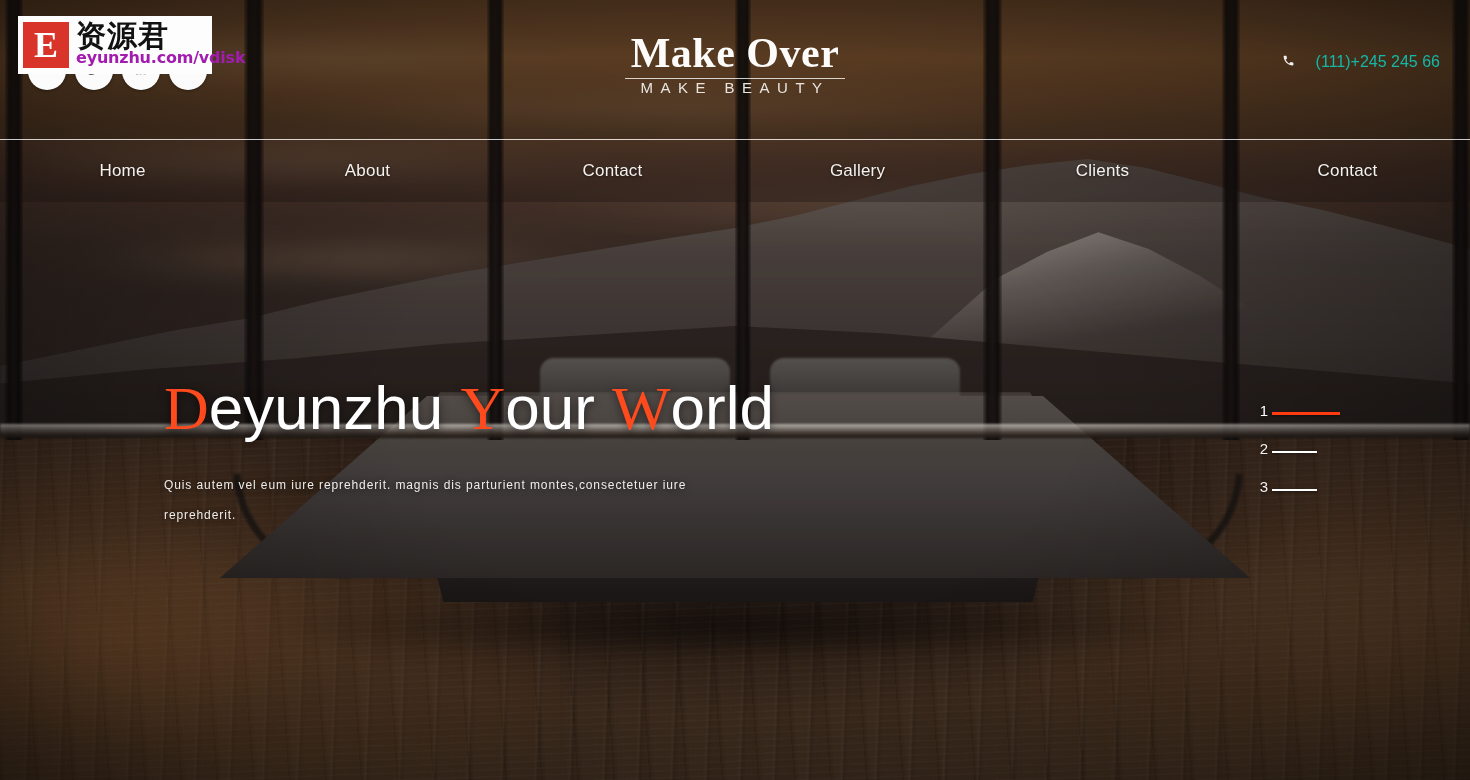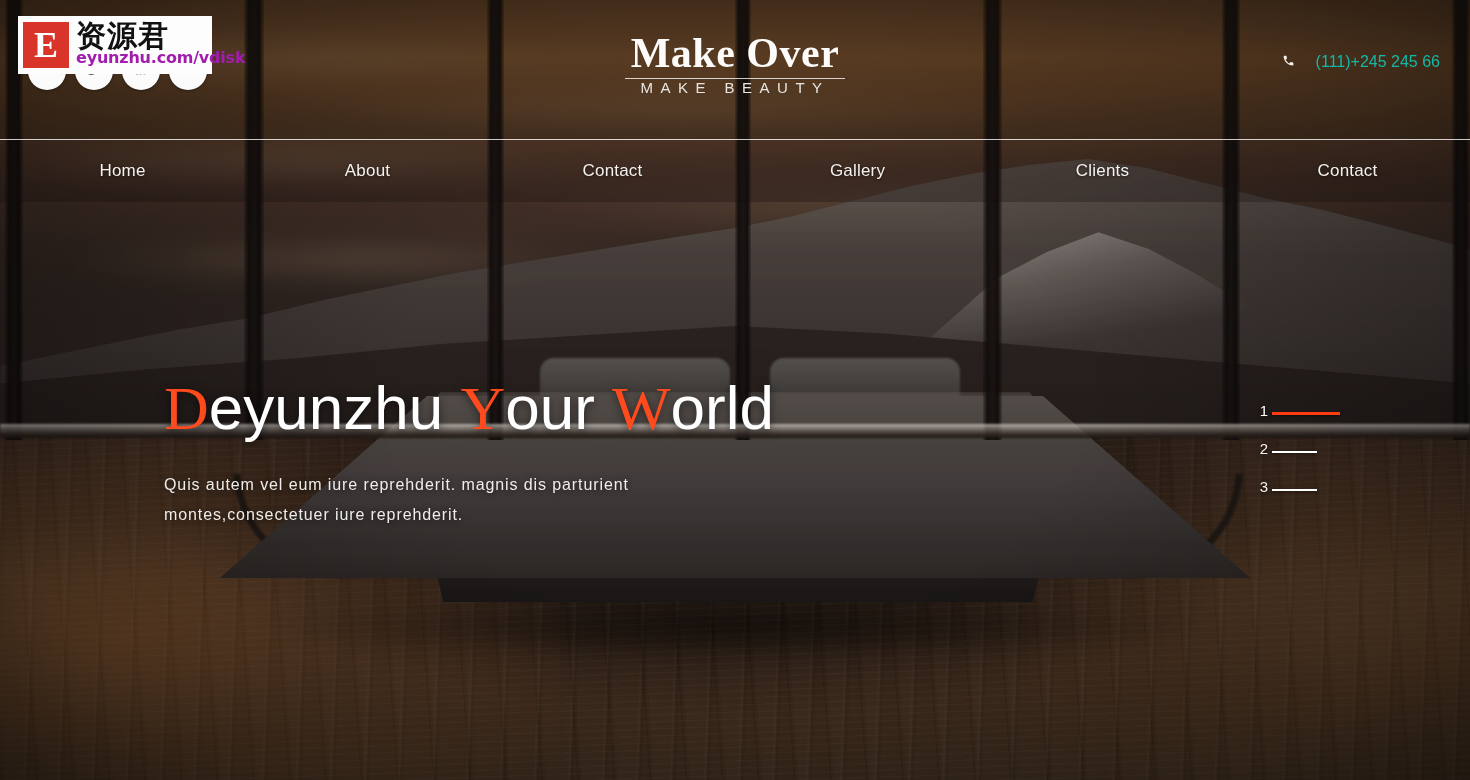--- a/index.html
+++ b/index.html
@@ -282,21 +282,21 @@
     white-space:nowrap;
     text-shadow:0 2px 10px rgba(0,0,0,.55);
   }
   .hero-title .cap {
     font-family:"Liberation Serif", serif;
     color:#ff4a1e;
     font-weight:400;
   }
   .hero-sub {
     margin-top:20px;
-    font-size:16px; line-height:30px;
+    font-size:12px; line-height:30px;
     letter-spacing:.9px;
     color:#efece9;
     max-width:580px;
     text-shadow:0 1px 6px rgba(0,0,0,.6);
   }
 
   
   .pager {
     position:absolute; right:130px; top:404px;
     display:flex; flex-direction:column; gap:24px;

